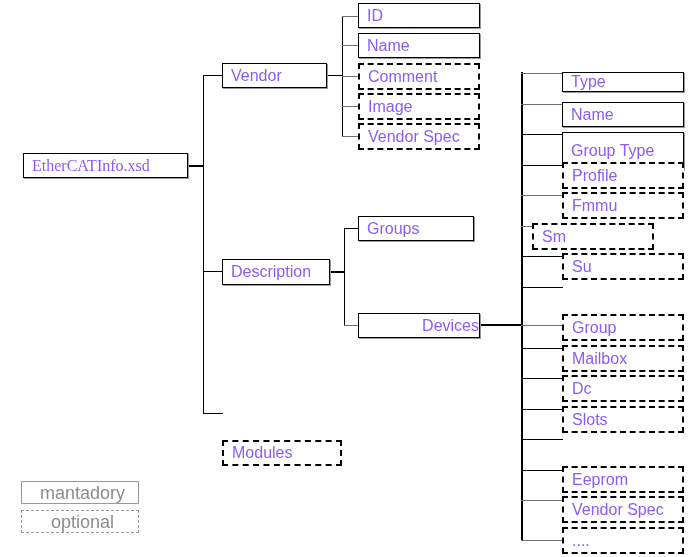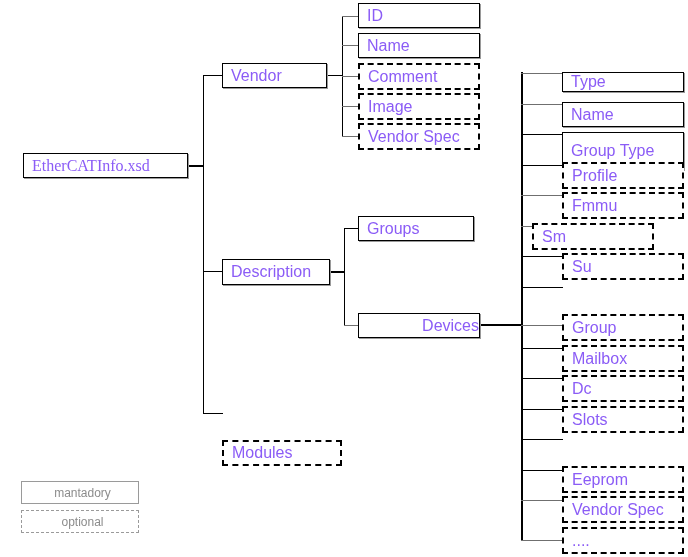--- a/index.html
+++ b/index.html
@@ -35,21 +35,21 @@
     border: 1px solid #000000;
     box-shadow: 1px 1px 0 0 #9a9a9a;
   }
   .node.optional {
     border: 2px dashed #000000;
   }
 
   
   .node.legend {
     color: #8c8c8c;
-    font-size: 12px;
+    font-size: 18px;
     justify-content: center;
     padding-left: 5px;
     text-align: center;
   }
   .node.legend.mandatory {
     border: 1px solid #9a9a9a;
     box-shadow: none;
   }
   .node.legend.optional {
     border: 1px dashed #9a9a9a;

